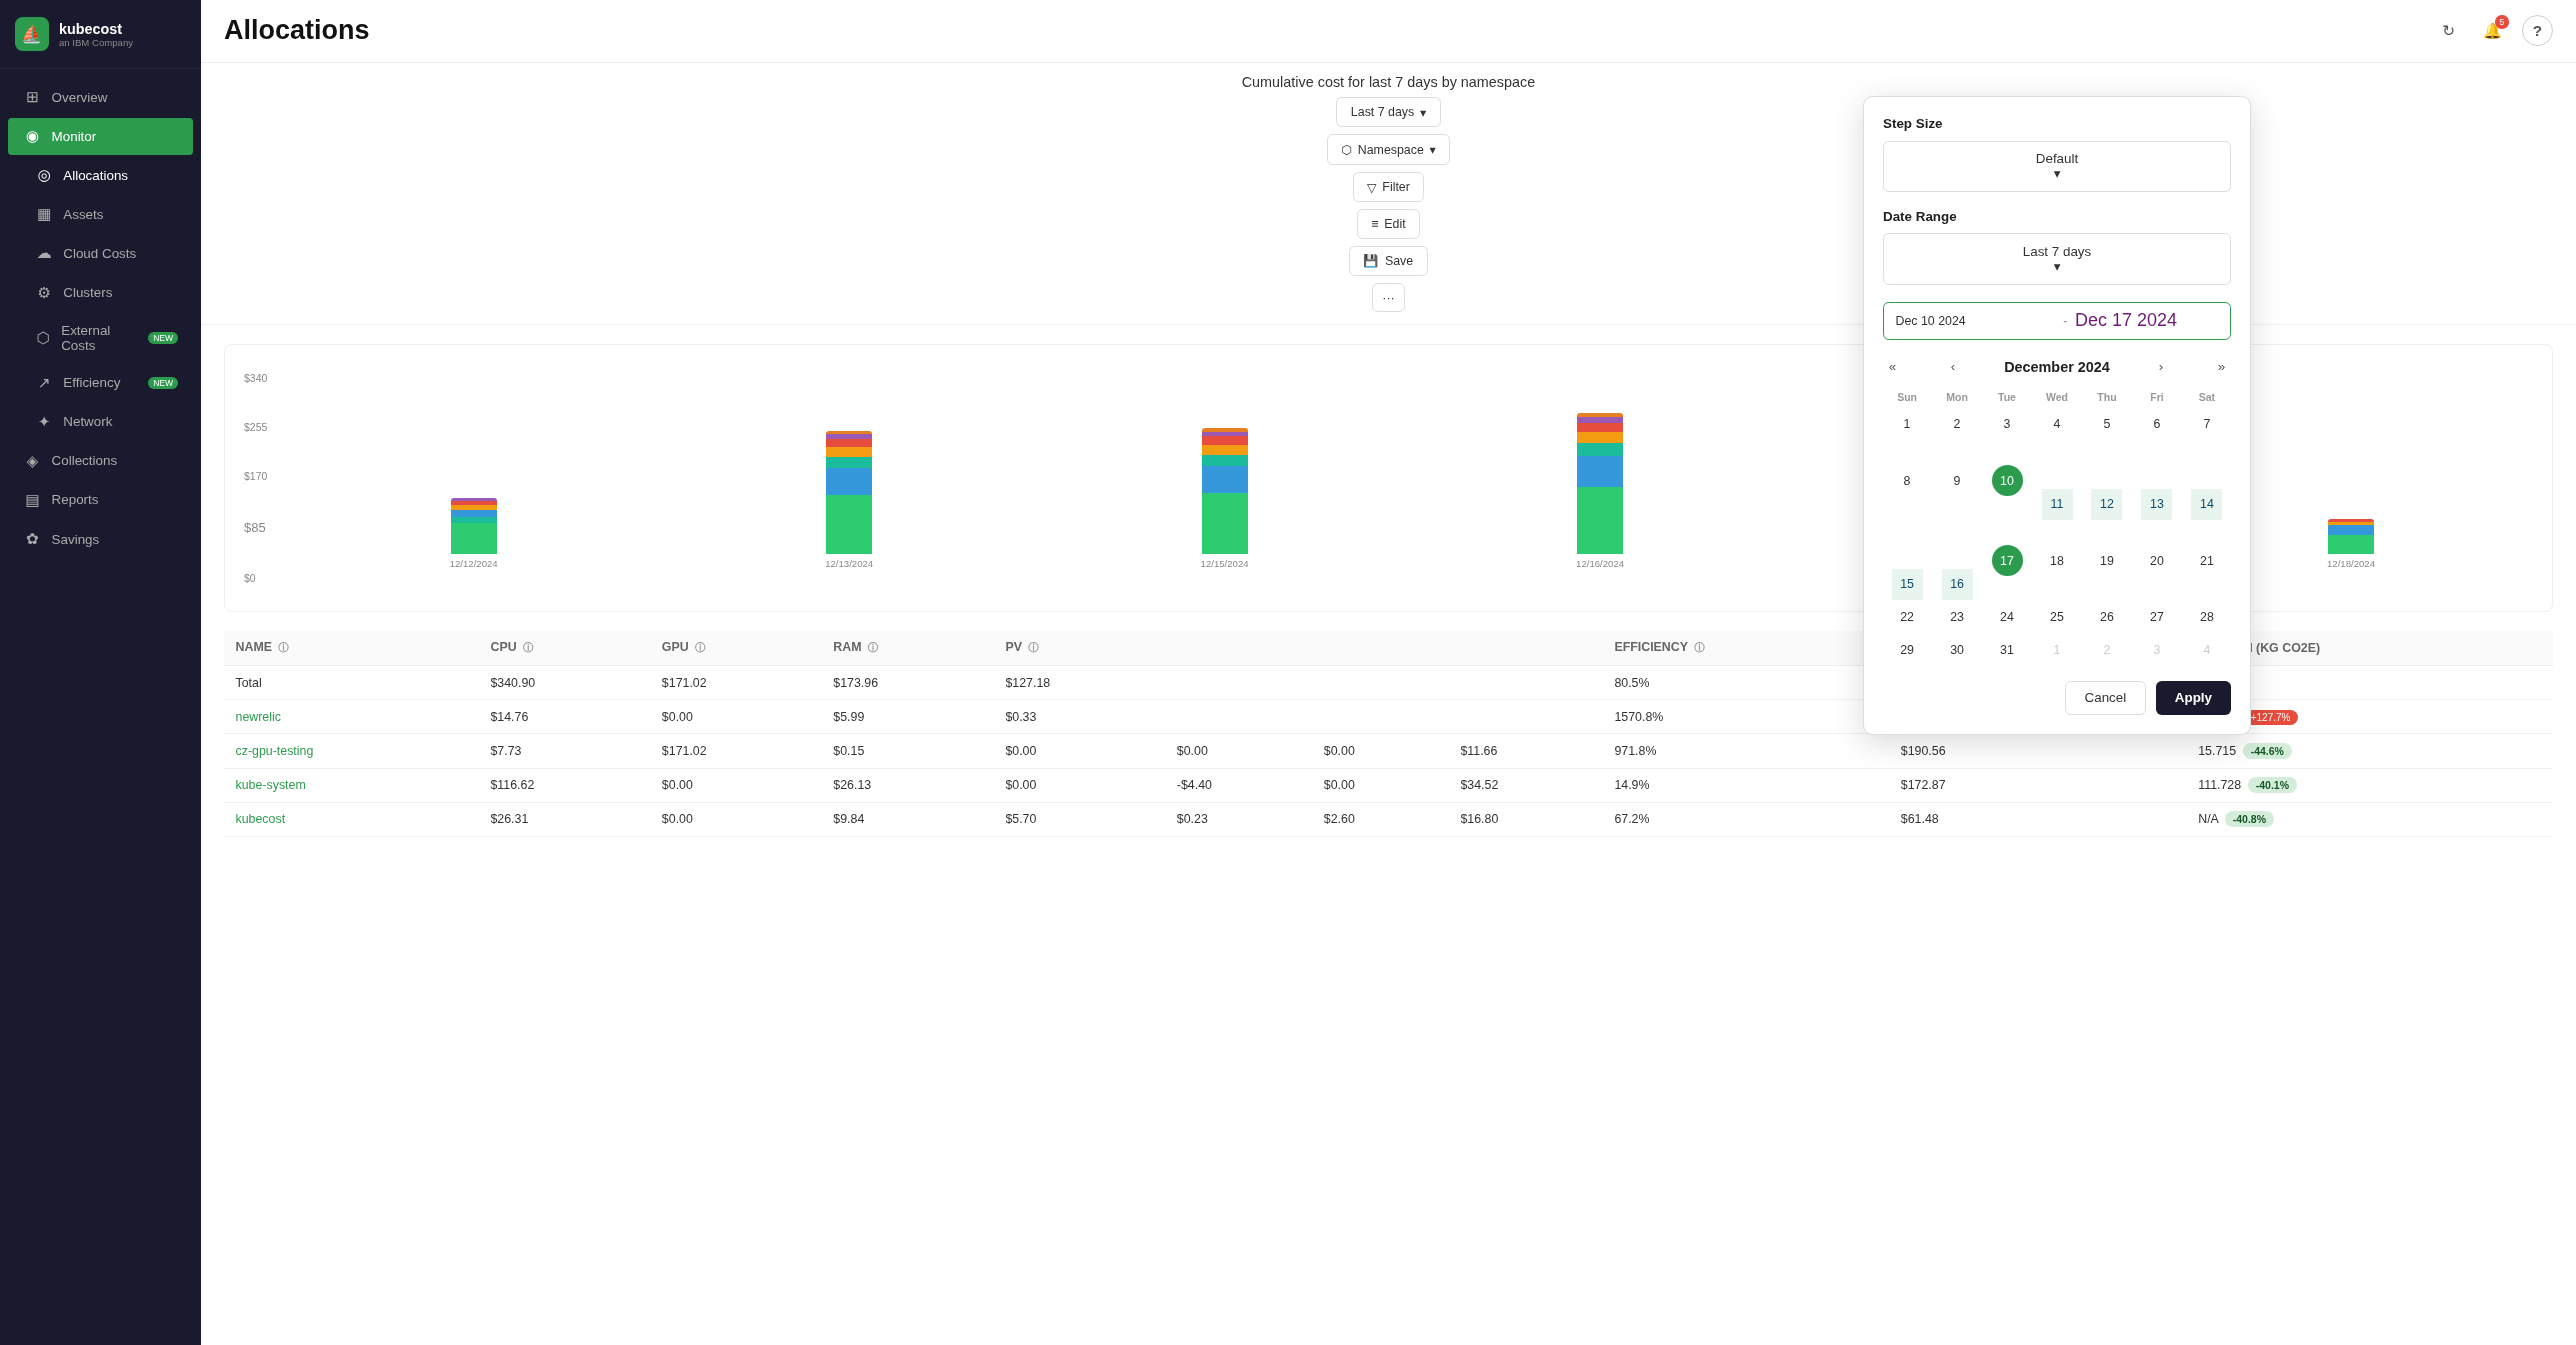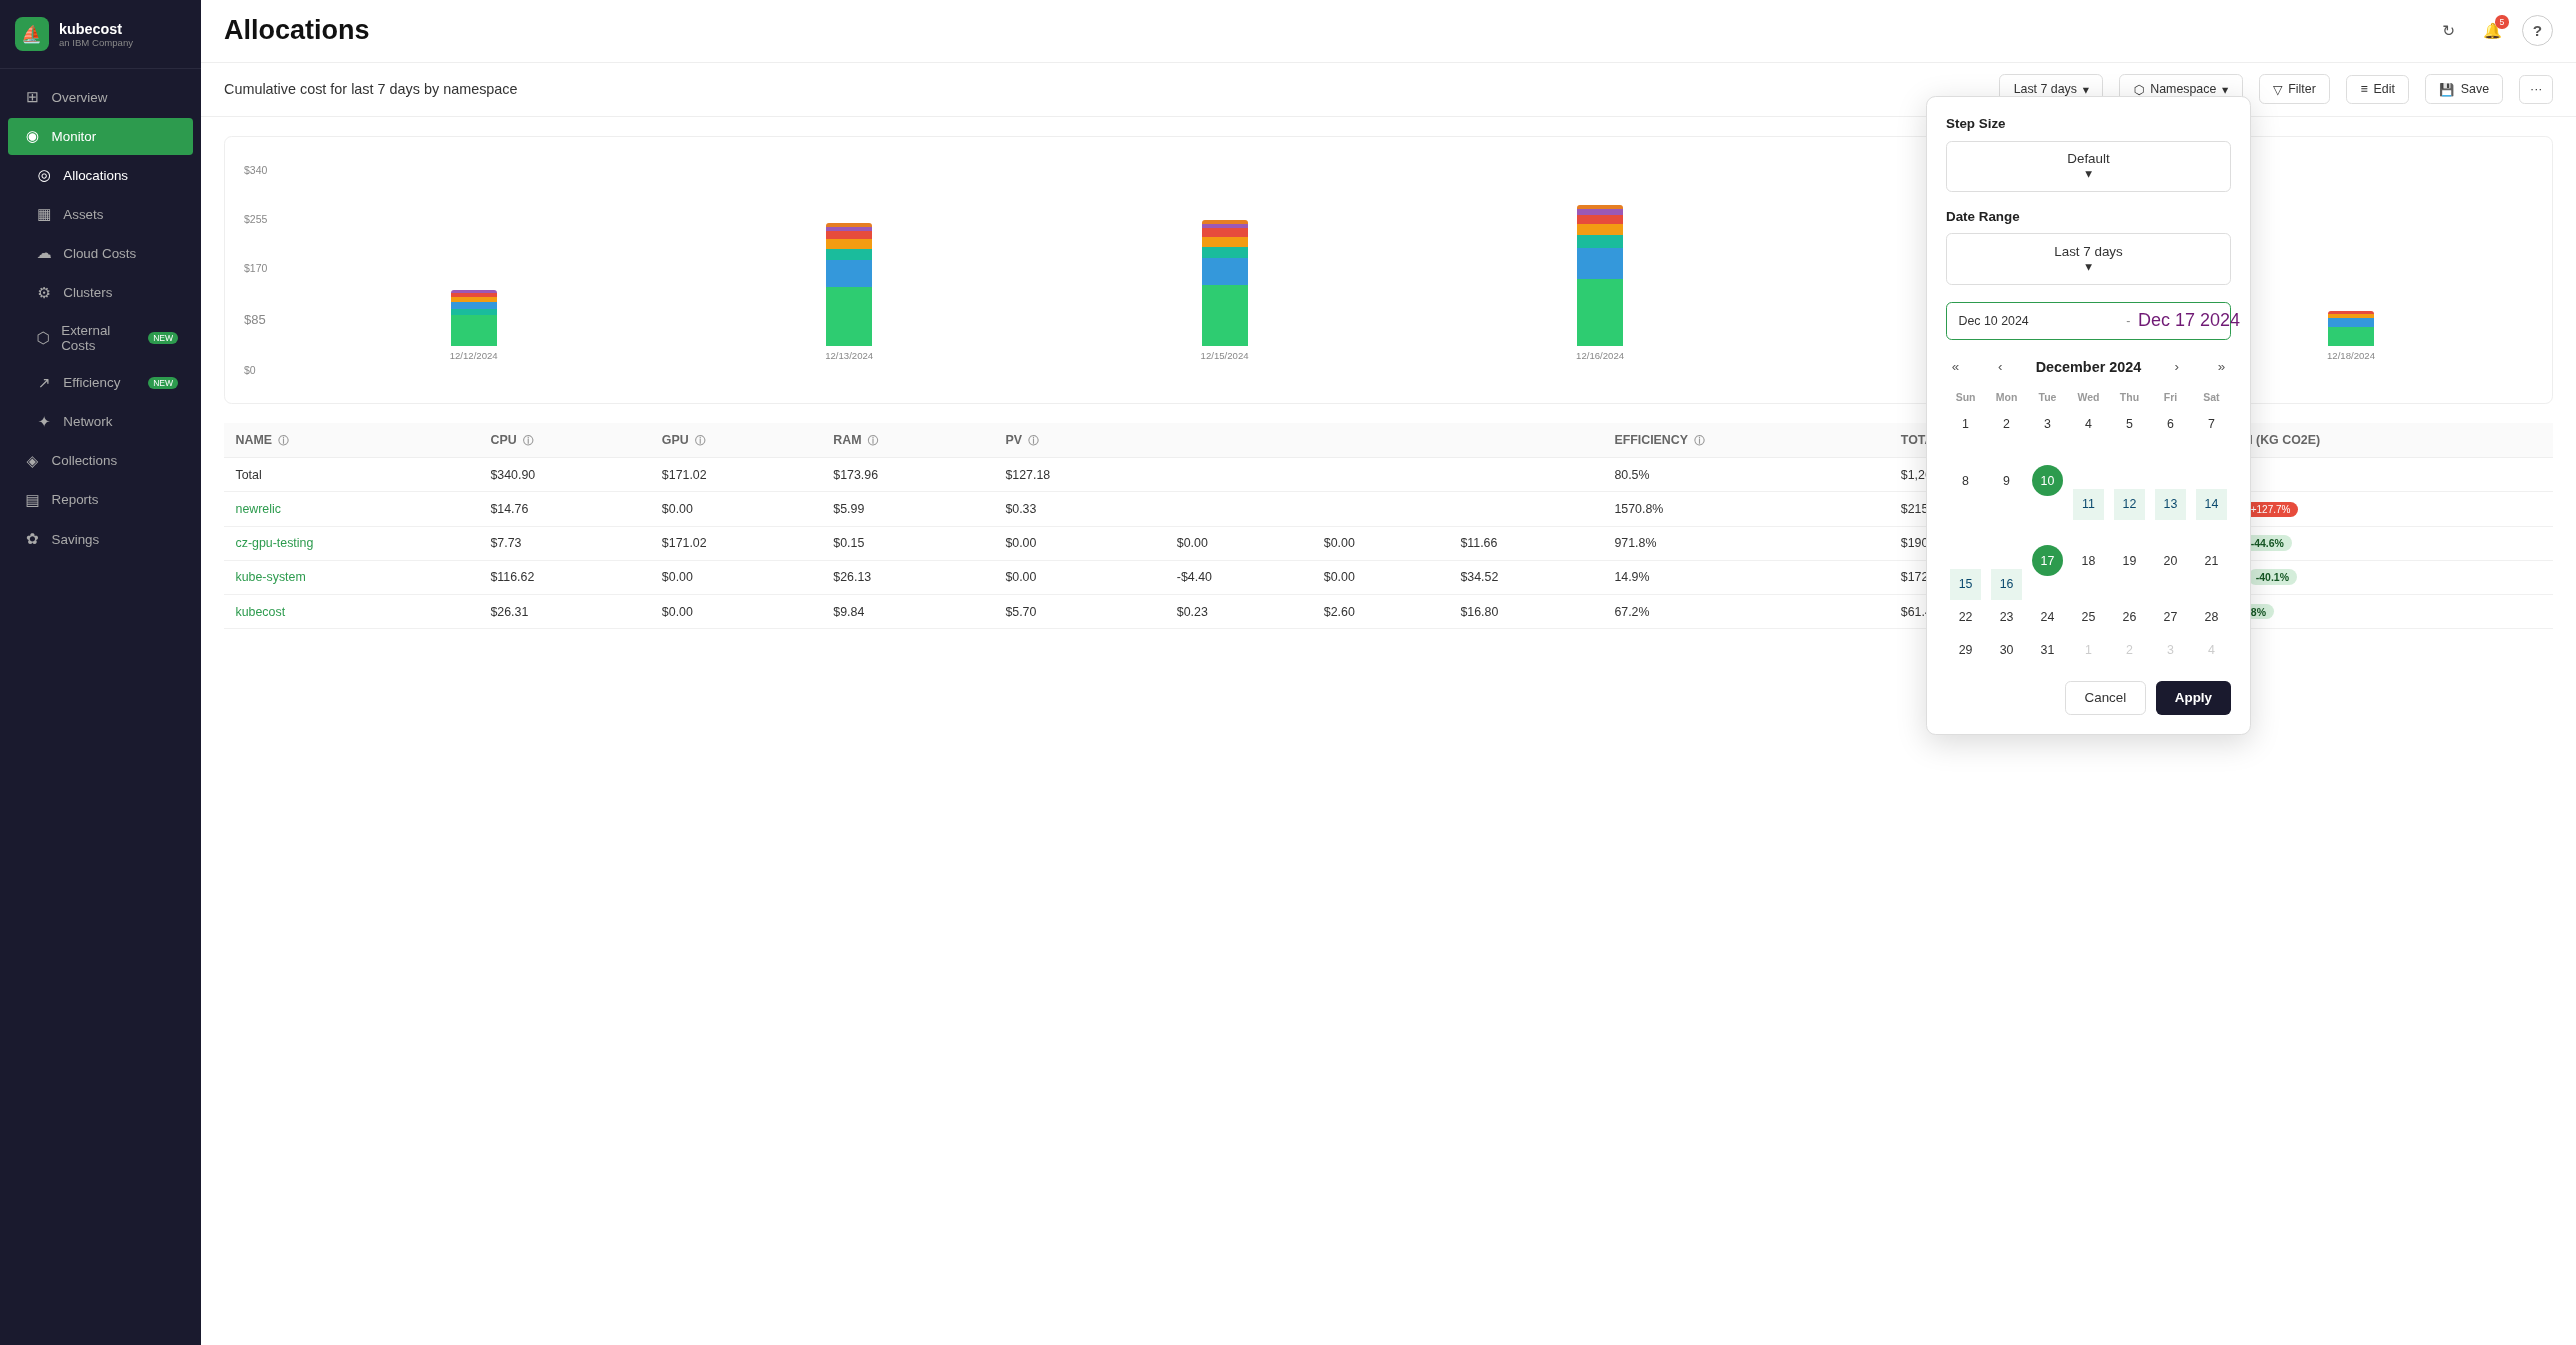--- a/index.html
+++ b/index.html
@@ -84,24 +84,25 @@
     .topbar-icon .notif-badge {
       position: absolute;
       top: 0; right: 0;
       background: #e74c3c;
       color: white; font-size: 8.6px;
       width: 13.4px; height: 13.4px;
       border-radius: 50%;
       display: flex; align-items: center; justify-content: center;
     }
     .toolbar {
-      display: flex; align-items: center; gap: 16px;
+      display: flex; align-items: center; gap: 7px;
       padding: 11.5px 23px;
       border-bottom: 1px solid #eee;
       background: #fff;
+      flex-direction: column;
     }
     .subtitle { font-size: 14.4px; color: #333; font-weight: 500; flex: 1; }
     .toolbar-btn {
       display: flex; align-items: center; gap: 5.7px;
       padding: 6.7px 13.4px;
       border: 1px solid #ddd;
       border-radius: 5.7px;
       background: white;
       cursor: pointer;
       font-size: 12.4px;
@@ -136,21 +137,21 @@
     }
     td { padding: 9.6px 11.5px; border-bottom: 1px solid #f0f0f0; color: #333; }
     .name-link { color: #2d9b4e; cursor: pointer; }
     .badge-green { background: #d4edda; color: #155724; padding: 1.9px 7.7px; border-radius: 11.5px; font-size: 10.5px; font-weight: 600; }
     .badge-red { background: #e74c3c; color: white; padding: 1.9px 7.7px; border-radius: 11.5px; font-size: 10px; font-weight: 400; }
     .th-icon { font-size: 10.5px; color: #999; margin-left: 2.9px; cursor: help; }
     .dropdown-panel {
       position: absolute;
       top: 96px;
       right: 325px;
-      width: 325px;
+      width: 388px;
       background: white;
       border: 1px solid #ddd;
       border-radius: 9.6px;
       box-shadow: 0 7.7px 31px rgba(0,0,0,0.15);
       z-index: 200;
       padding: 19px;
     }
     .dropdown-section-title { font-size: 13.4px; font-weight: 600; color: #222; margin-bottom: 9.6px; }
     .select-row {
       display: flex; align-items: center; justify-content: space-between;

